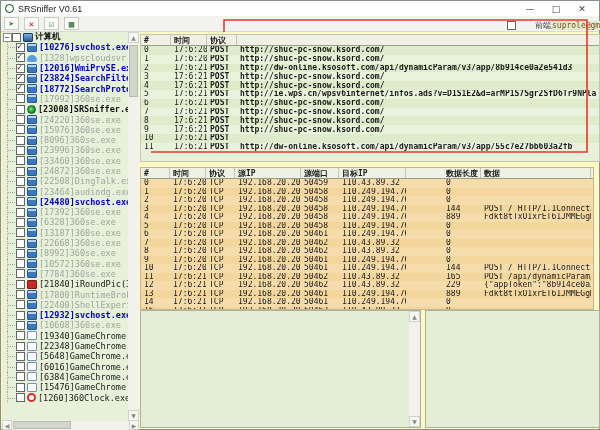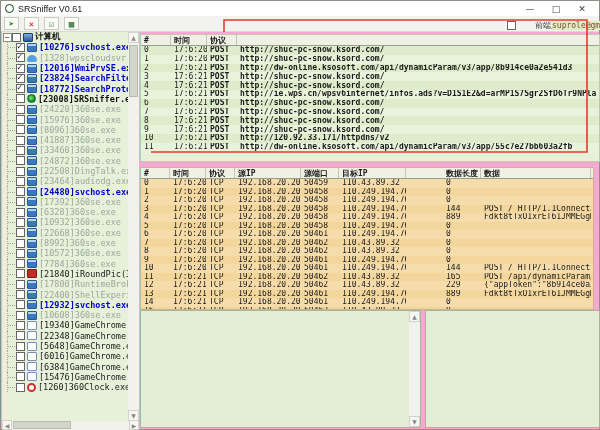--- a/index.html
+++ b/index.html
@@ -2,21 +2,21 @@
 <html style="--bg-green: #e7f0d9; --row-a: #dfeccb; --row-b: #e9f2da; --tan-a: #f2d69c; --tan-b: #f6dcab; --blue: #0000cc; --muted: #9aa89e; --red: #e23b2e;"><head>
 <meta charset="utf-8">
 <style>
   :root{
     --bg-green:#e7f0d9; --row-a:#dfeccb; --row-b:#e9f2da;
     --tan-a:#f2d69c; --tan-b:#f6dcab; --hdr:#eff1e4;
     --blue:#0000cc; --muted:#9aa89e; --red:#e23b2e;
   }
   *{margin:0;padding:0;box-sizing:border-box;font-family:"DejaVu Sans Mono",monospace;}
   html,body{width:600px;height:430px;overflow:hidden;}
-  #win{position:relative;width:600px;height:430px;background:#f9a8d4;border:1px solid #8a9288;}
+  #win{position:relative;width:600px;height:430px;background:#fef9c3;border:1px solid #8a9288;}
   
   #titlebar{position:absolute;left:0;top:0;width:100%;height:15px;background:#fff;display:flex;align-items:center;padding-left:4px;}
   #title-icon{width:9px;height:9px;border-radius:50%;background:radial-gradient(circle at 3px 3px,#6ee06e,#0a7a0a 70%,#053;);border:1px solid #064006;margin-right:4px;}
   #title-text{font-size:9px;color:#222;font-family:"Liberation Sans",sans-serif;}
   #caption-btns{position:absolute;right:4px;top:0;height:15px;display:flex;}
   .cap-btn{width:26px;height:15px;font-size:9px;color:#444;display:flex;align-items:center;justify-content:center;cursor:default;font-family:"DejaVu Sans",sans-serif;}
   
   #toolbar{position:absolute;left:0;top:15px;width:100%;height:16px;background:#f2f2ee;border-bottom:1px solid #d8dcd0;display:flex;align-items:center;gap:5px;padding-left:3px;}
   .tool-btn{width:15px;height:13px;display:flex;align-items:center;justify-content:center;font-size:10px;font-weight:bold;border:1px solid #c8ccc0;background:#fbfbf8;}
   
@@ -147,20 +147,26 @@
         </div>
         <div class="tree-row">
           <span class="conn"></span>
           <span class="cb tree-cb checked"></span>
           <span class="ticon icon-process"></span>
           <span class="tlabel blue">[18772]SearchProtocolHost.exe</span>
         </div>
         <div class="tree-row">
           <span class="conn"></span>
           <span class="cb tree-cb"></span>
+          <span class="ticon icon-process"></span>
+          <span class="tlabel gray">[17992]360se.exe</span>
+        </div>
+        <div class="tree-row">
+          <span class="conn"></span>
+          <span class="cb tree-cb"></span>
           <span class="ticon icon-sniffer"></span>
           <span class="tlabel boldblack">[23008]SRSniffer.exe</span>
         </div>
         <div class="tree-row">
           <span class="conn"></span>
           <span class="cb tree-cb"></span>
           <span class="ticon icon-process"></span>
           <span class="tlabel gray">[24220]360se.exe</span>
         </div>
         <div class="tree-row">
@@ -172,21 +178,21 @@
         <div class="tree-row">
           <span class="conn"></span>
           <span class="cb tree-cb"></span>
           <span class="ticon icon-process"></span>
           <span class="tlabel gray">[8096]360se.exe</span>
         </div>
         <div class="tree-row">
           <span class="conn"></span>
           <span class="cb tree-cb"></span>
           <span class="ticon icon-process"></span>
-          <span class="tlabel gray">[41887]360se.exe</span>
+          <span class="tlabel gray">[23996]360se.exe</span>
         </div>
         <div class="tree-row">
           <span class="conn"></span>
           <span class="cb tree-cb"></span>
           <span class="ticon icon-process"></span>
           <span class="tlabel gray">[33460]360se.exe</span>
         </div>
         <div class="tree-row">
           <span class="conn"></span>
           <span class="cb tree-cb"></span>
@@ -220,21 +226,21 @@
         <div class="tree-row">
           <span class="conn"></span>
           <span class="cb tree-cb"></span>
           <span class="ticon icon-process"></span>
           <span class="tlabel gray">[6328]360se.exe</span>
         </div>
         <div class="tree-row">
           <span class="conn"></span>
           <span class="cb tree-cb"></span>
           <span class="ticon icon-process"></span>
-          <span class="tlabel gray">[10932]360se.exe</span>
+          <span class="tlabel gray">[13187]360se.exe</span>
         </div>
         <div class="tree-row">
           <span class="conn"></span>
           <span class="cb tree-cb"></span>
           <span class="ticon icon-process"></span>
           <span class="tlabel gray">[22668]360se.exe</span>
         </div>
         <div class="tree-row">
           <span class="conn"></span>
           <span class="cb tree-cb"></span>
@@ -402,21 +408,20 @@
         <div class="grid-row">
           <span class="c rq-id">9</span>
           <span class="c rq-time">17:6:21</span>
           <span class="c rq-proto">POST</span>
           <span class="c rq-url">http://shuc-pc-snow.ksord.com/</span>
         </div>
         <div class="grid-row">
           <span class="c rq-id">10</span>
           <span class="c rq-time">17:6:21</span>
           <span class="c rq-proto">POST</span>
-          <span class="c rq-url">http://120.92.33.171/httpdns/v2</span>
         </div>
         <div class="grid-row">
           <span class="c rq-id">11</span>
           <span class="c rq-time">17:6:21</span>
           <span class="c rq-proto">POST</span>
           <span class="c rq-url">http://dw-online.ksosoft.com/api/dynamicParam/v3/app/55c7e27bb603a2fb</span>
         </div>
       </div>
   </div>
 

